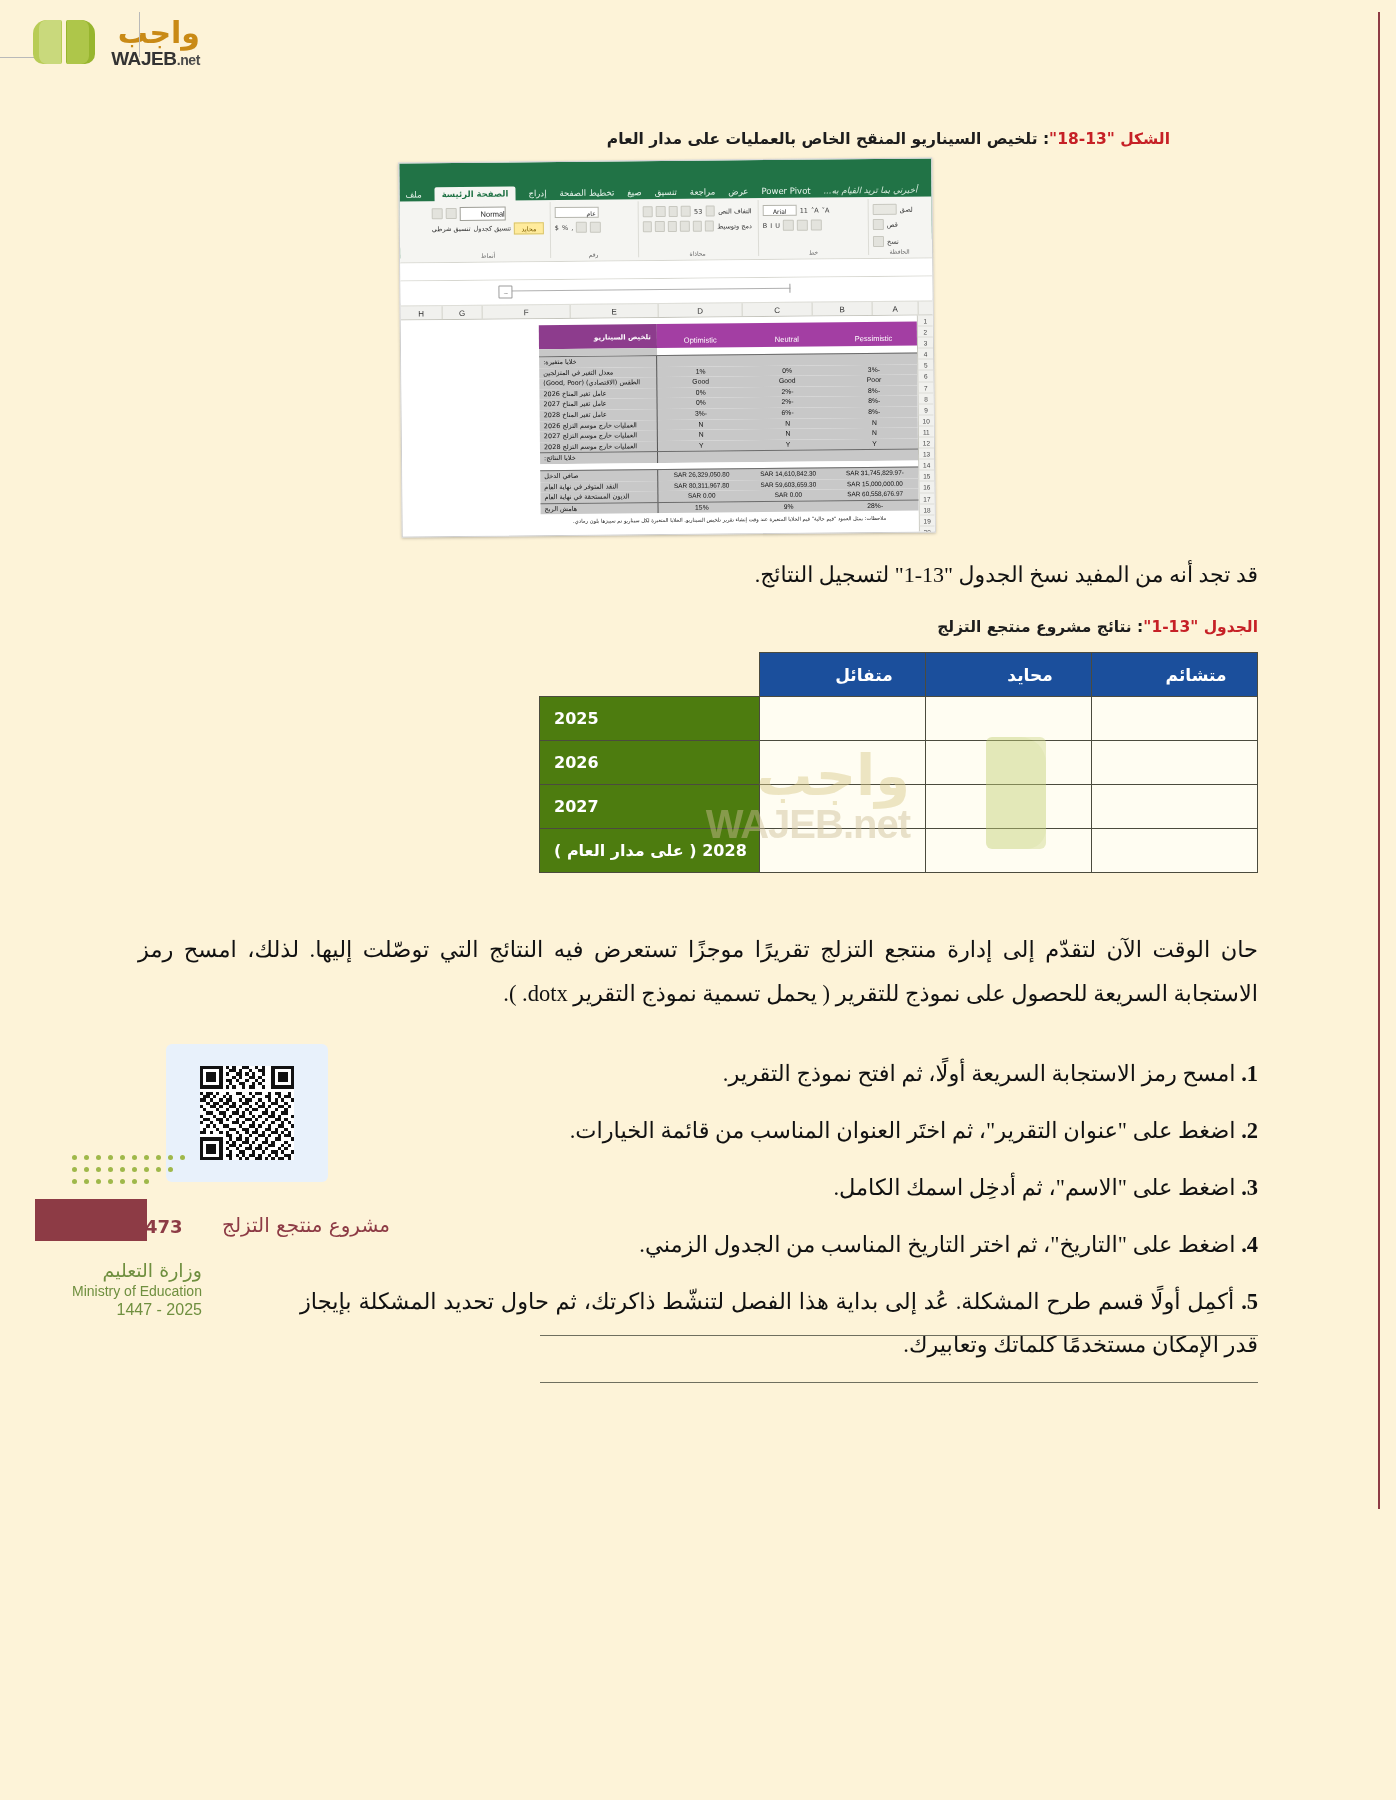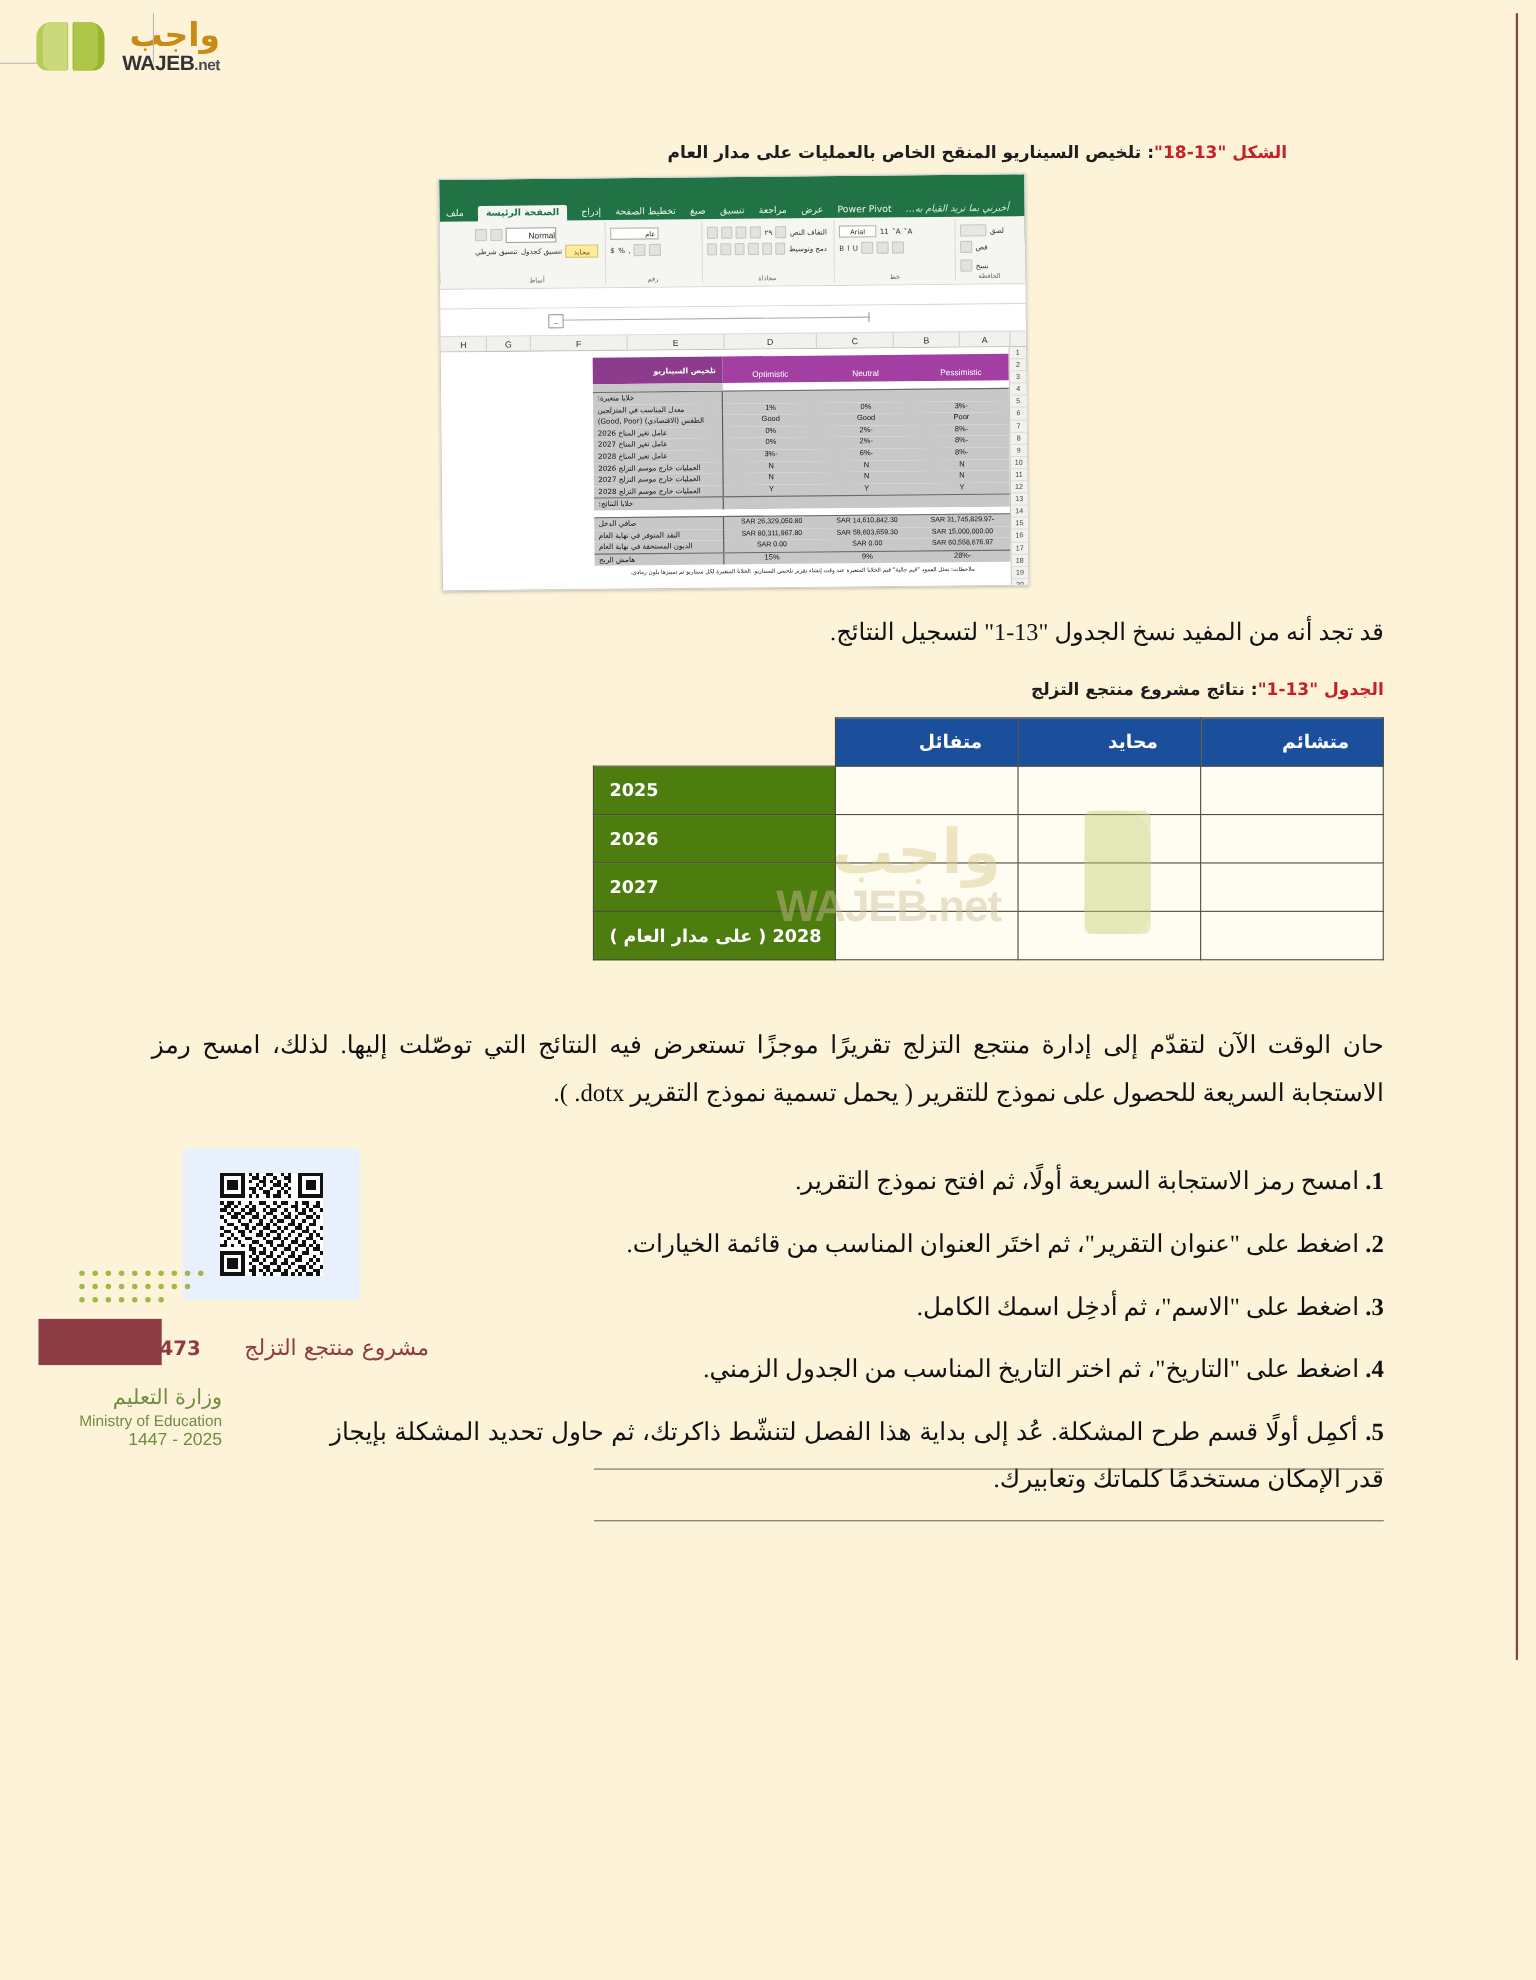--- a/index.html
+++ b/index.html
@@ -417,21 +417,21 @@
         </div>
         <div class="gname">خط</div>
       </div>
 
       <div class="rb-group" style="right:176px;width:118px;">
         <div class="rb-row" style="padding-top:4px;">
           <span class="mini-btn"></span>
           <span class="mini-btn"></span>
           <span class="mini-btn"></span>
           <span class="mini-btn"></span>
-          <span class="mini-txt">٢٩</span>
+          <span class="mini-txt">53</span>
           <span class="mini-btn"></span>
           <span class="mini-txt">التفاف النص</span>
         </div>
         <div class="rb-row">
           <span class="mini-btn"></span>
           <span class="mini-btn"></span>
           <span class="mini-btn"></span>
           <span class="mini-btn"></span>
           <span class="mini-btn"></span>
           <span class="mini-btn"></span>
@@ -537,21 +537,21 @@
             </div>
           <div class="xs-rowlabel">خلايا متغيرة:</div>
         </div>
 
         <div class="xs-band noborder">
           <div class="xs-vals">
             <span>-3%</span>
             <span>0%</span>
             <span>1%</span>
           </div>
-          <div class="xs-rowlabel">معدل المناسب في المتزلجين</div>
+          <div class="xs-rowlabel">معدل التغير في المتزلجين</div>
         </div>
         <div class="xs-band noborder">
           <div class="xs-vals">
             <span>Poor</span>
             <span>Good</span>
             <span>Good</span>
           </div>
           <div class="xs-rowlabel">الطقس (الاقتصادي) (Good, Poor)</div>
         </div>
         <div class="xs-band noborder">

